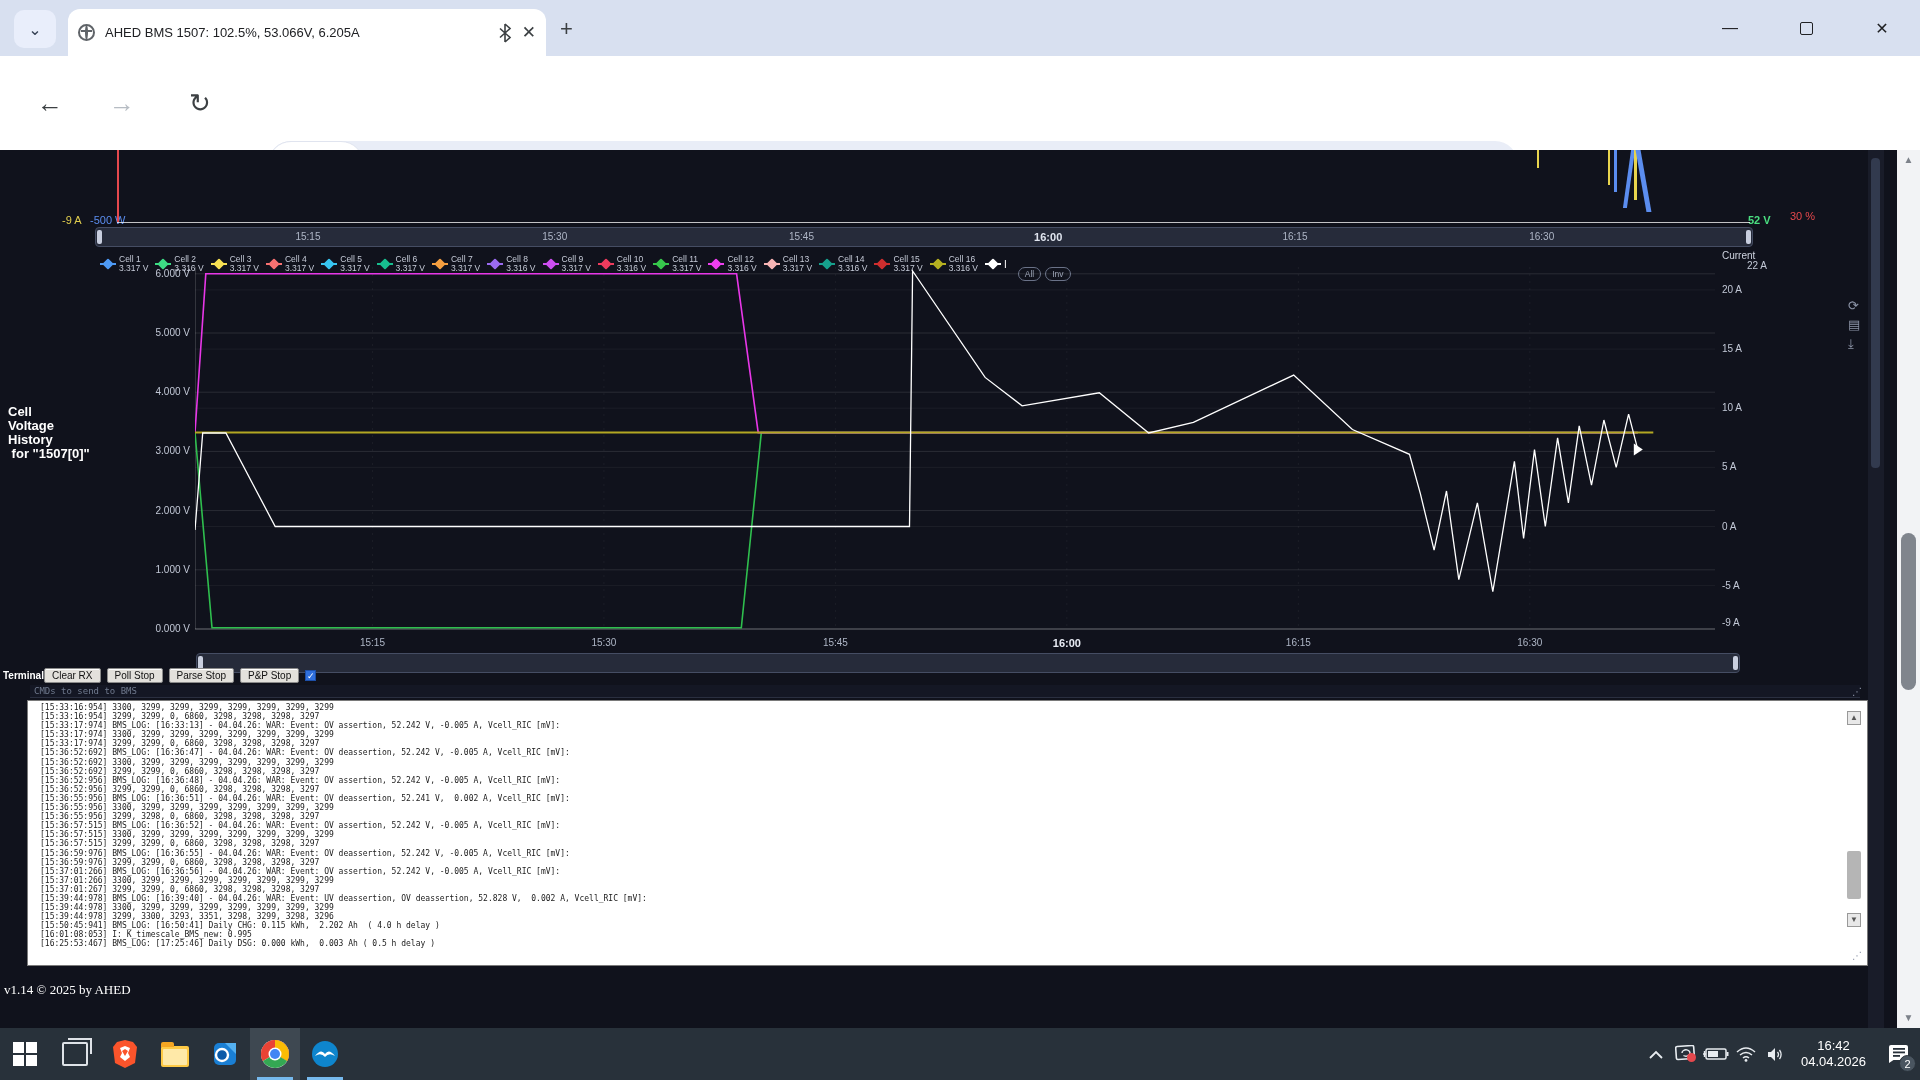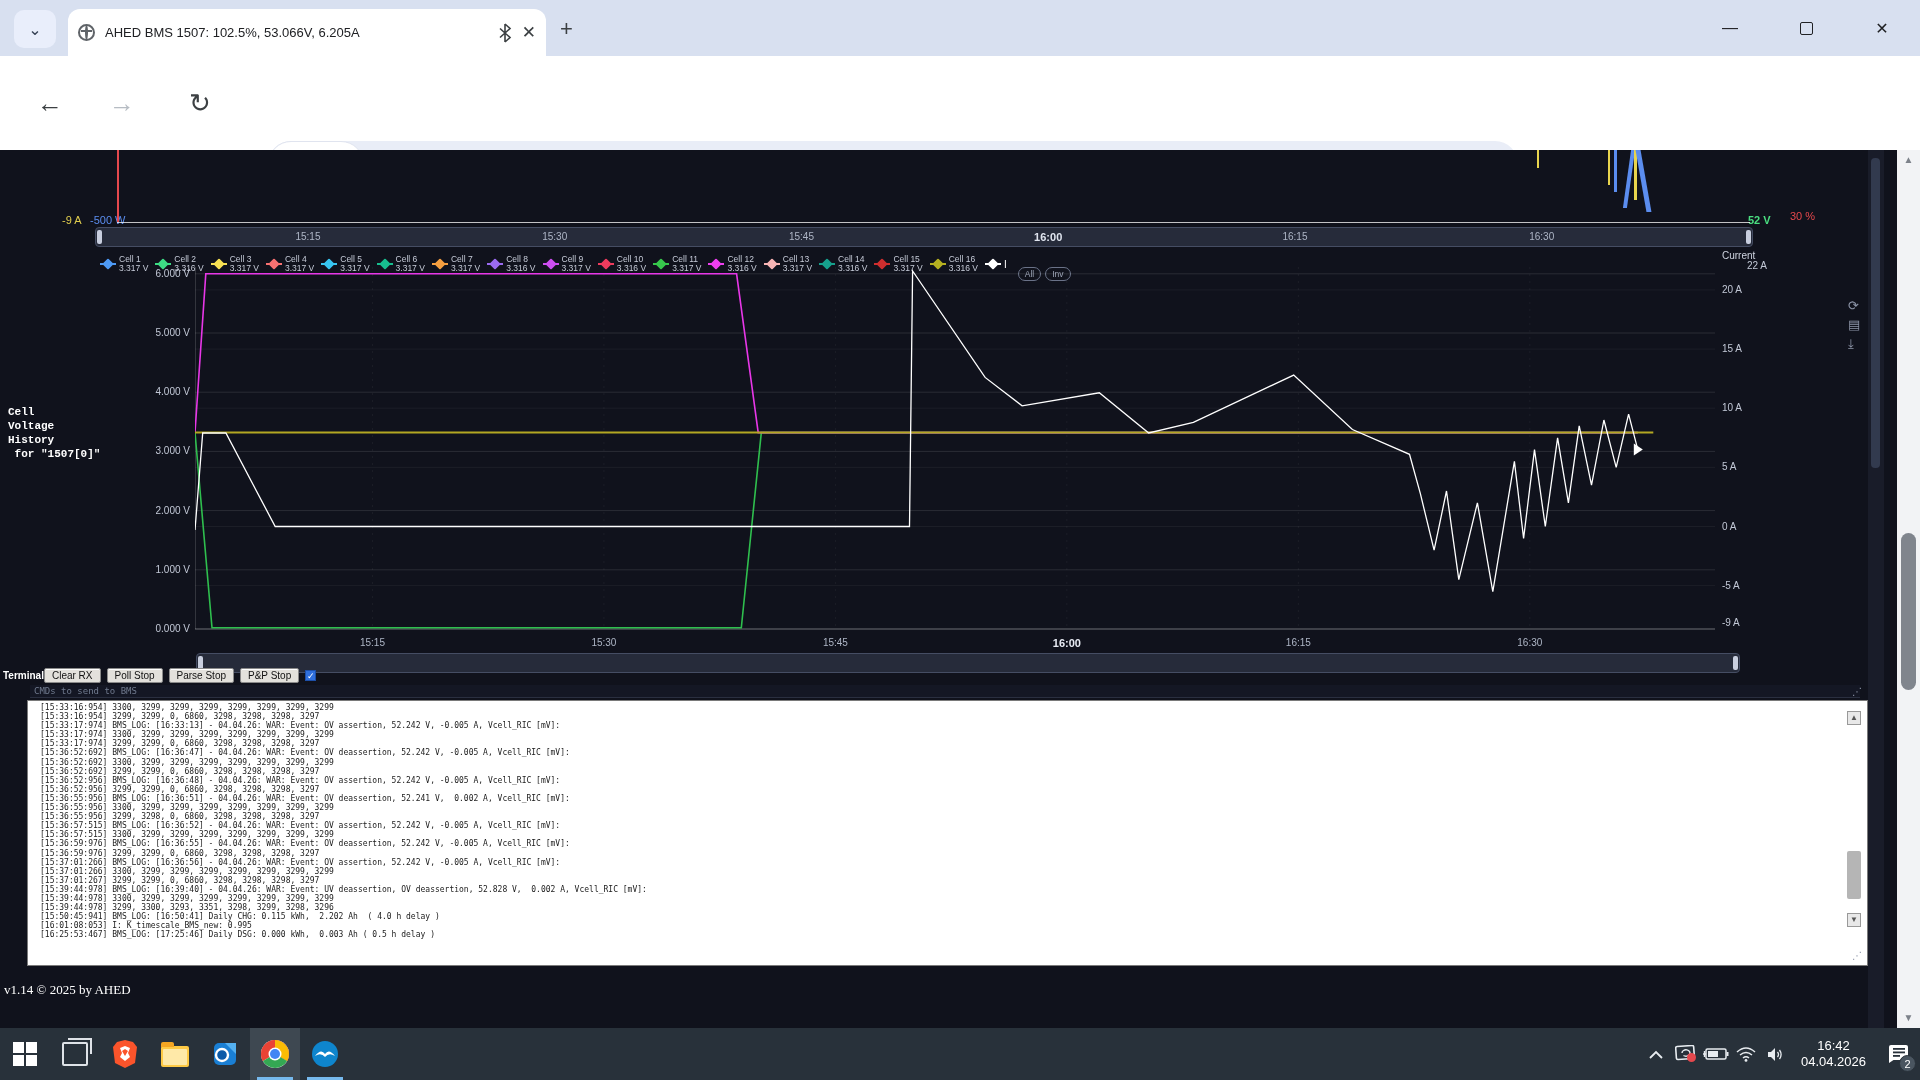--- a/index.html
+++ b/index.html
@@ -48,21 +48,21 @@
   .slider .tick { position:absolute; top:3px; transform:translateX(-50%); font-size:10px; color:#aeb6c6; }
   .slider .tick.bold { font-weight:bold; color:#dfe4ee; font-size:11px; }
 
   .legend { position:absolute; left:100px; top:97px; display:flex; align-items:center; }
   .leg-item { display:flex; align-items:center; margin-right:7px; cursor:pointer; }
   .leg-marker { width:16px; height:2px; position:relative; margin-right:3px; }
   .leg-marker:after { content:""; position:absolute; left:4px; top:-3px; width:8px; height:8px; transform:rotate(45deg); background:inherit; background-color:inherit; border-radius:1px; }
   .leg-text { font-size:8.5px; line-height:9px; color:#c6cbd8; }
   .leg-pill { border:1px solid #6a7288; color:#9aa2b4; font-size:8.5px; border-radius:8px; padding:1px 6px; margin-left:4px; cursor:pointer;margin-top:20px; }
 
-  .chart-title { position:absolute; left:8px; top:255px; color:#ffffff; font-weight:bold; font-size:11px; line-height:14px; white-space:pre;font-family:Liberation Mono, monospace; }
+  .chart-title { position:absolute; left:8px; top:255px; color:#ffffff; font-weight:bold; font-size:13px; line-height:14px; white-space:pre; }
 
   .axis-lbl { position:absolute; font-size:10px; color:#c2c8d6; white-space:nowrap; }
   .axis-lbl.right { text-align:left; }
 
   .side-icons { position:absolute; left:1848px; top:146px; display:flex; flex-direction:column; color:#8d95a8; font-size:13px; line-height:19px; }
   .side-icons span { cursor:pointer; }
 
   
   .term-bar { position:absolute; left:3px; top:518px; display:flex; align-items:center; }
   .term-label { color:#ffffff; font-size:10px; font-weight:bold; }
@@ -368,20 +368,21 @@
         <div class="log-line">[15:36:52:692] BMS_LOG: [16:36:47] - 04.04.26: WAR: Event: OV deassertion, 52.242 V, -0.005 A, Vcell_RIC [mV]:</div>
         <div class="log-line">[15:36:52:692] 3300, 3299, 3299, 3299, 3299, 3299, 3299, 3299</div>
         <div class="log-line">[15:36:52:692] 3299, 3299, 0, 6860, 3298, 3298, 3298, 3297</div>
         <div class="log-line">[15:36:52:956] BMS_LOG: [16:36:48] - 04.04.26: WAR: Event: OV assertion, 52.242 V, -0.005 A, Vcell_RIC [mV]:</div>
         <div class="log-line">[15:36:52:956] 3299, 3299, 0, 6860, 3298, 3298, 3298, 3297</div>
         <div class="log-line">[15:36:55:956] BMS_LOG: [16:36:51] - 04.04.26: WAR: Event: OV deassertion, 52.241 V,  0.002 A, Vcell_RIC [mV]:</div>
         <div class="log-line">[15:36:55:956] 3300, 3299, 3299, 3299, 3299, 3299, 3299, 3299</div>
         <div class="log-line">[15:36:55:956] 3299, 3298, 0, 6860, 3298, 3298, 3298, 3297</div>
         <div class="log-line">[15:36:57:515] BMS_LOG: [16:36:52] - 04.04.26: WAR: Event: OV assertion, 52.242 V, -0.005 A, Vcell_RIC [mV]:</div>
         <div class="log-line">[15:36:57:515] 3300, 3299, 3299, 3299, 3299, 3299, 3299, 3299</div>
+        <div class="log-line">[15:36:57:515] 3299, 3299, 0, 6860, 3298, 3298, 3298, 3297</div>
         <div class="log-line">[15:36:59:976] BMS_LOG: [16:36:55] - 04.04.26: WAR: Event: OV deassertion, 52.242 V, -0.005 A, Vcell_RIC [mV]:</div>
         <div class="log-line">[15:36:59:976] 3299, 3299, 0, 6860, 3298, 3298, 3298, 3297</div>
         <div class="log-line">[15:37:01:266] BMS_LOG: [16:36:56] - 04.04.26: WAR: Event: OV assertion, 52.242 V, -0.005 A, Vcell_RIC [mV]:</div>
         <div class="log-line">[15:37:01:266] 3300, 3299, 3299, 3299, 3299, 3299, 3299, 3299</div>
         <div class="log-line">[15:37:01:267] 3299, 3299, 0, 6860, 3298, 3298, 3298, 3297</div>
         <div class="log-line">[15:39:44:978] BMS_LOG: [16:39:40] - 04.04.26: WAR: Event: UV deassertion, OV deassertion, 52.828 V,  0.002 A, Vcell_RIC [mV]:</div>
         <div class="log-line">[15:39:44:978] 3300, 3299, 3299, 3299, 3299, 3299, 3299, 3299</div>
         <div class="log-line">[15:39:44:978] 3299, 3300, 3293, 3351, 3298, 3299, 3298, 3296</div>
         <div class="log-line">[15:50:45:941] BMS_LOG: [16:50:41] Daily CHG: 0.115 kWh,  2.202 Ah  ( 4.0 h delay )</div>
         <div class="log-line">[16:01:08:053] I: K_timescale_BMS_new: 0.995</div>

